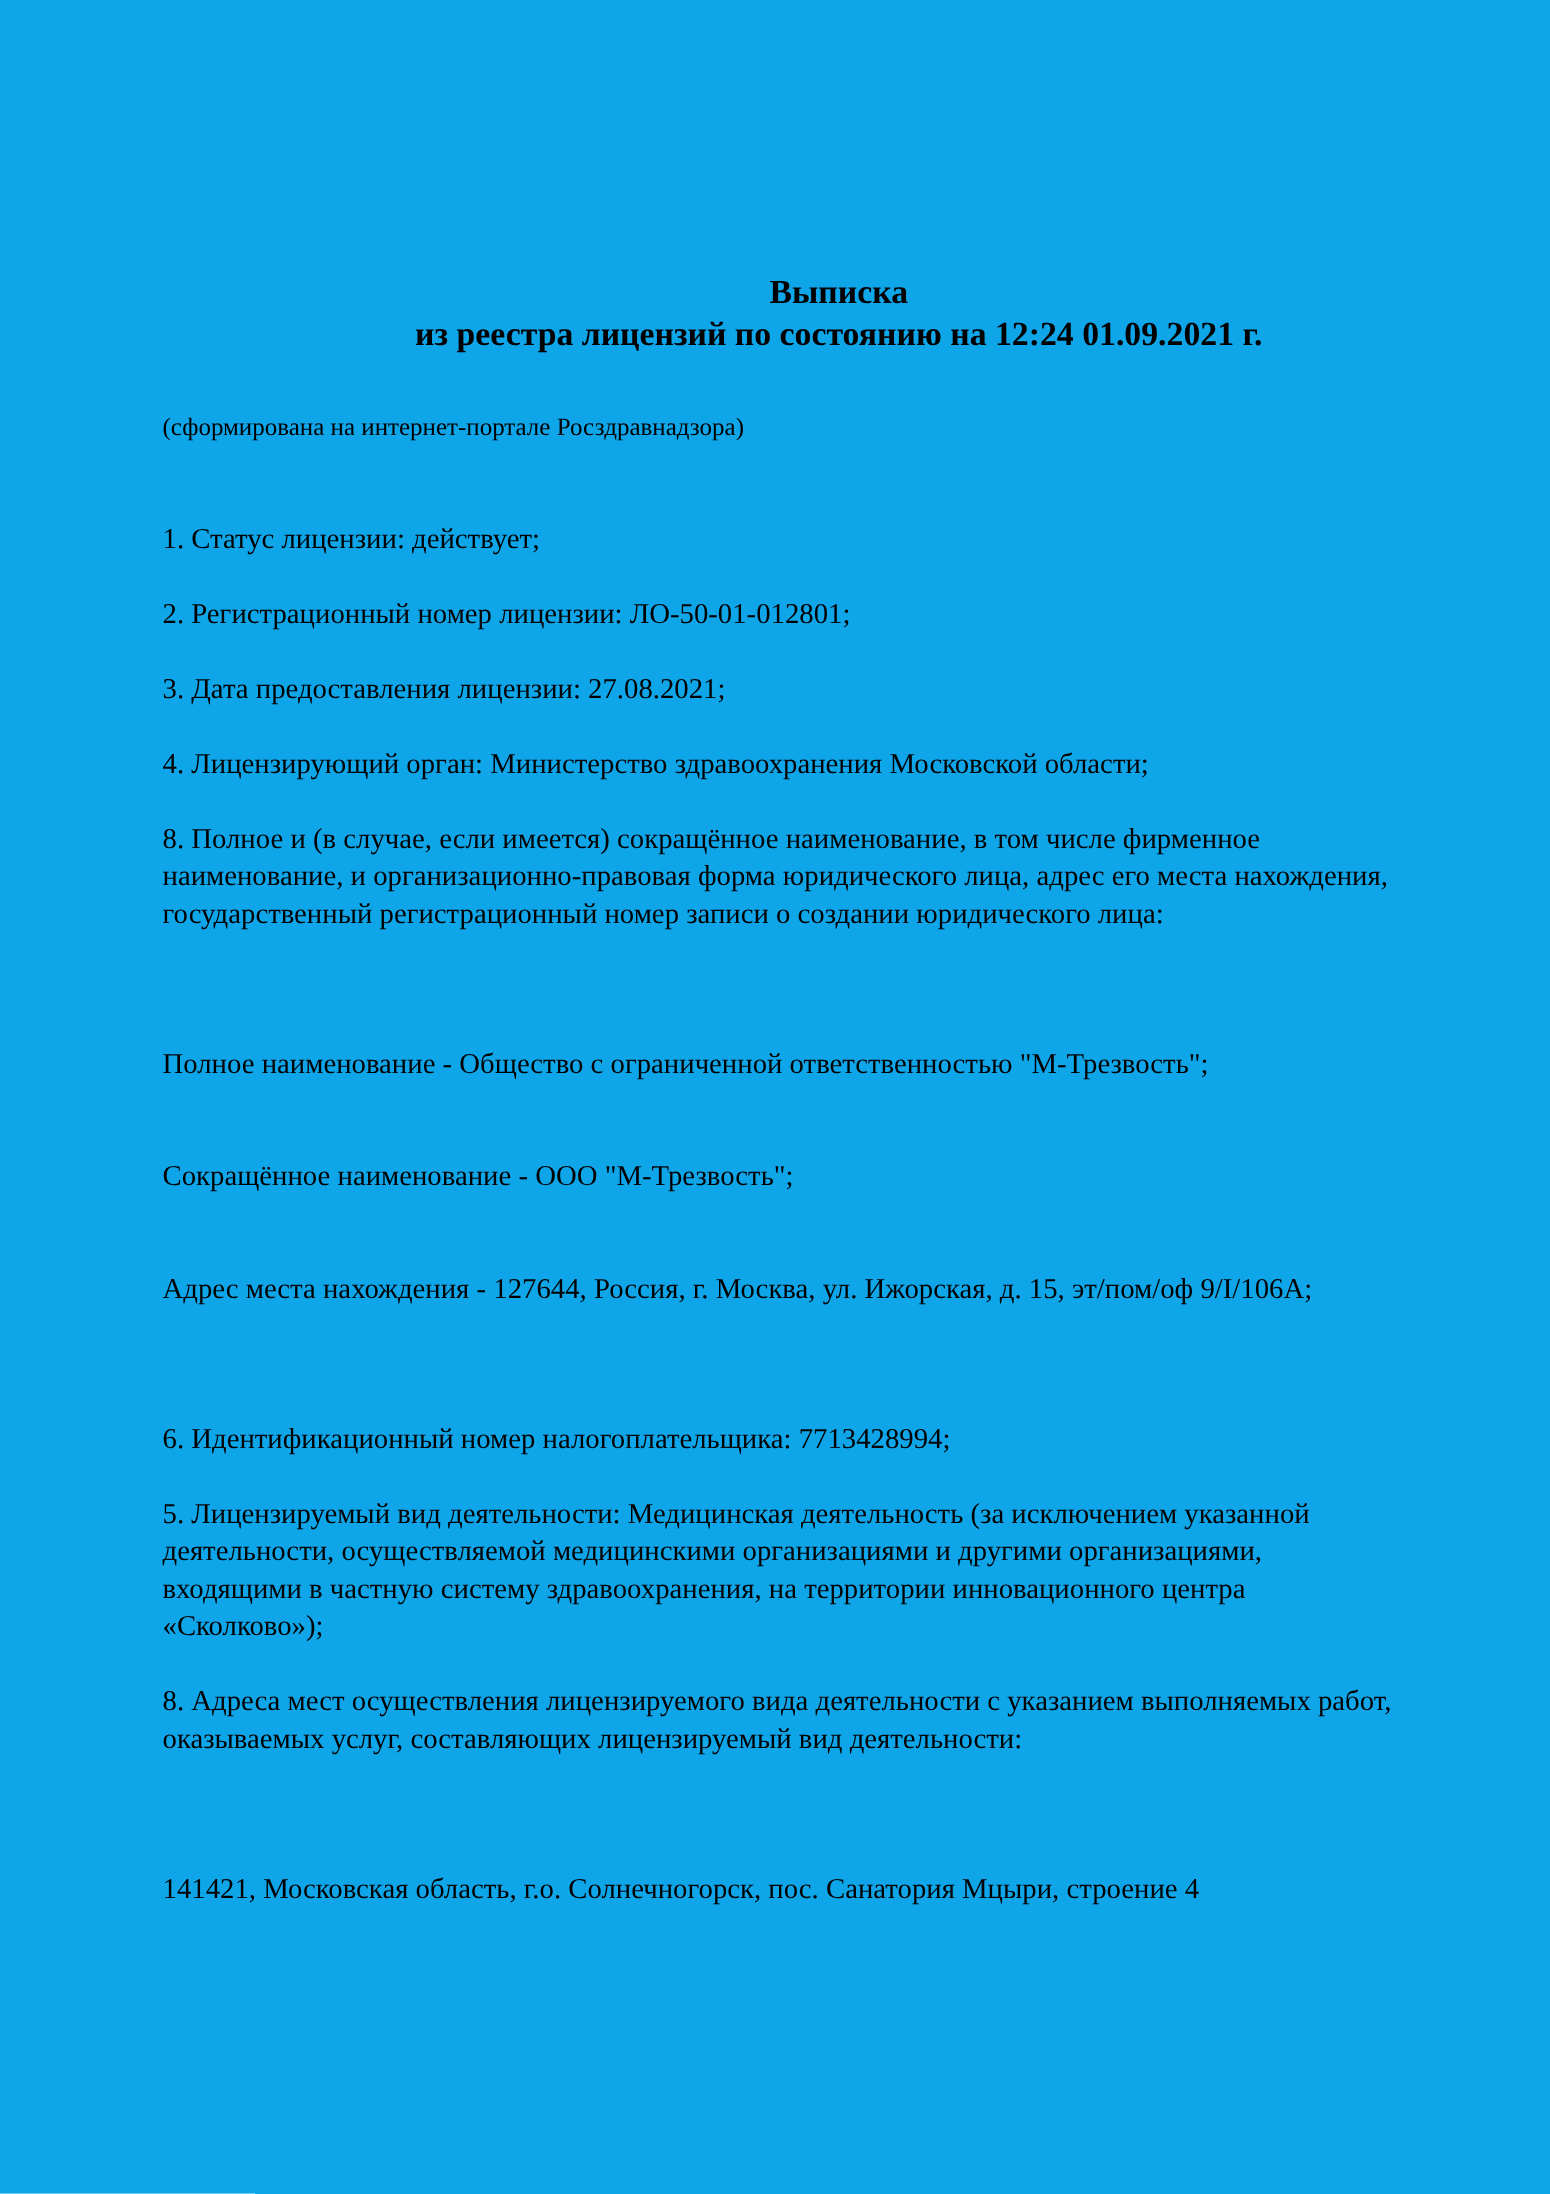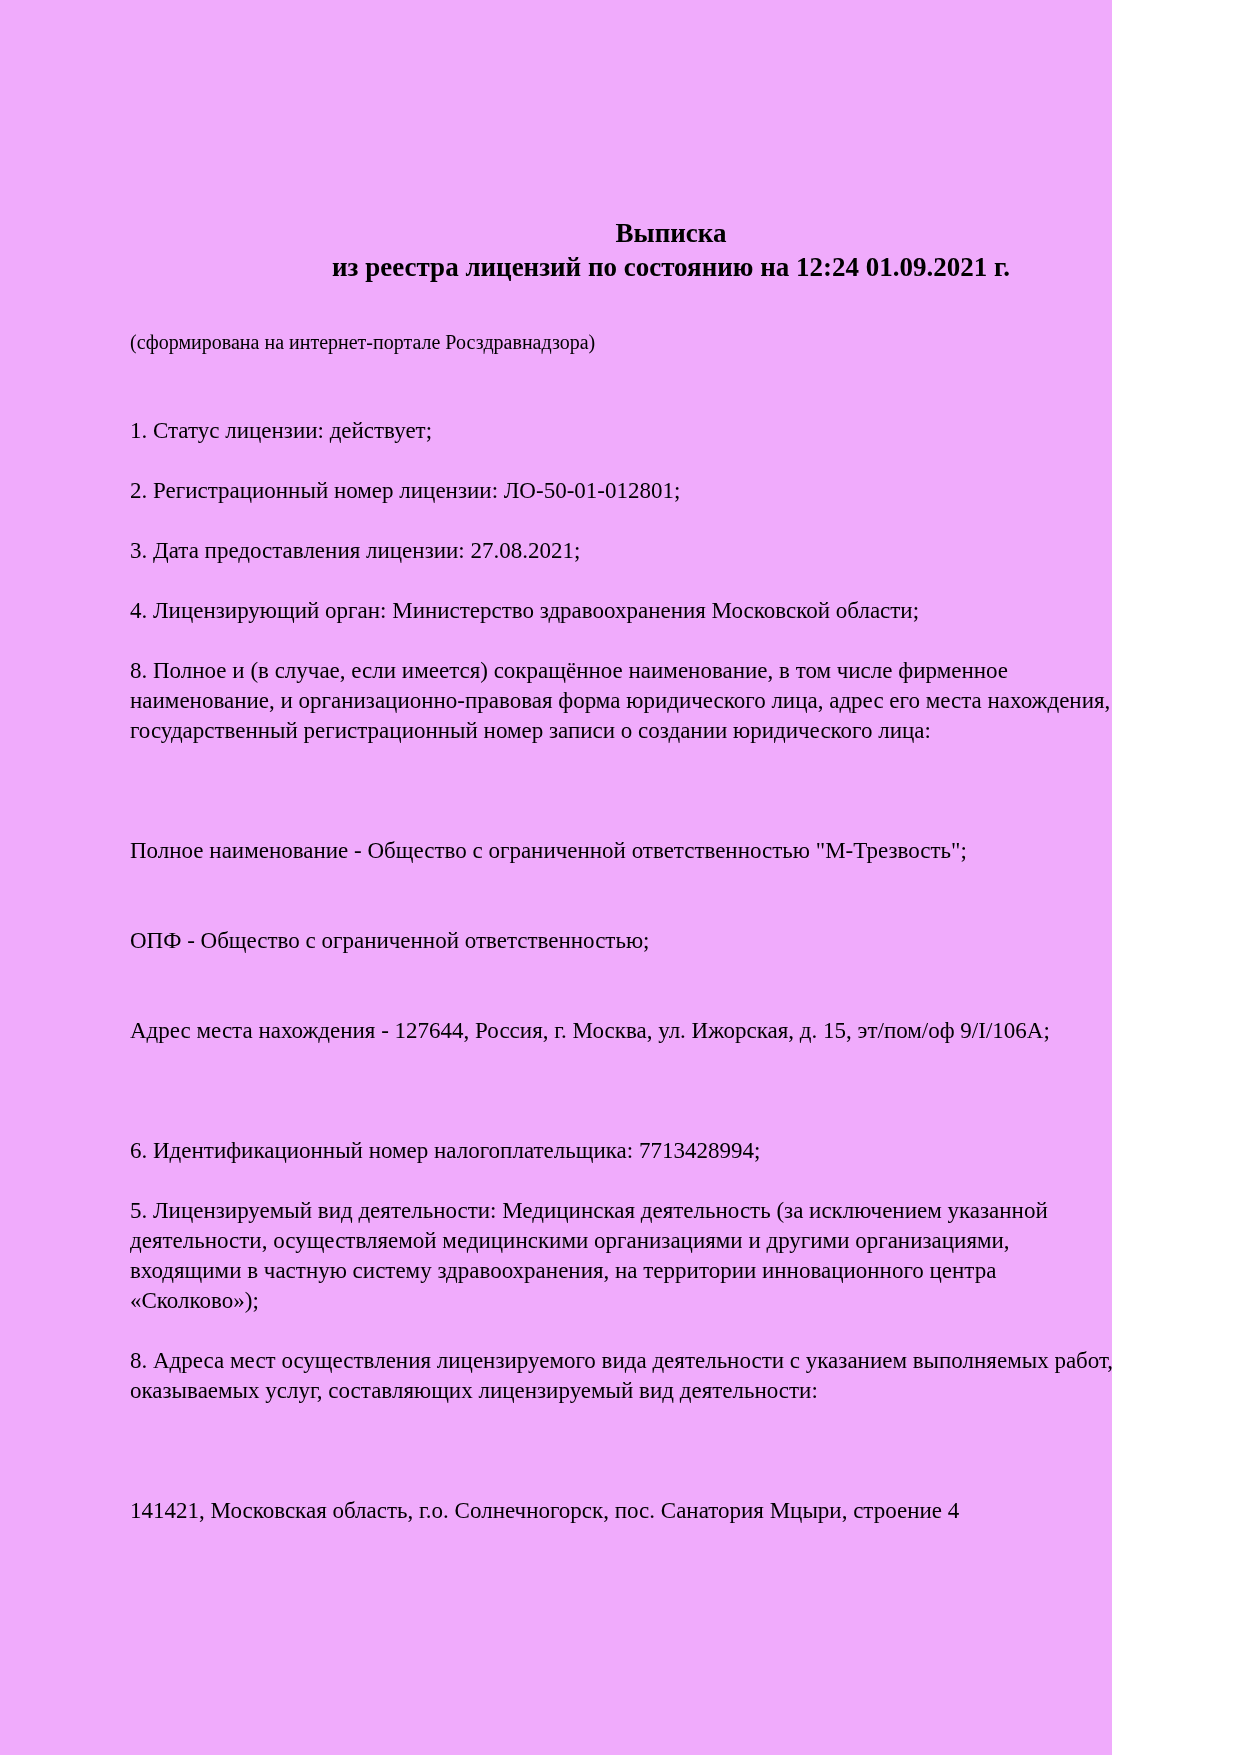--- a/index.html
+++ b/index.html
@@ -1,21 +1,21 @@
 <!DOCTYPE html>
 <html lang="ru"><head>
 <meta charset="utf-8">
 <style>
   * { box-sizing: border-box; }
   html, body { margin: 0; padding: 0; background: #ffffff; }
   .page {
     position: relative;
-    width: 1112px;
+    width: 1240px;
     height: 1755px;
-    background: #f0abfc;
+    background: #0ea5e9;
     color: #000000;
     overflow: hidden;
     font-family: "Liberation Serif", serif;
   }
   .content {
     position: absolute;
     left: 130px;
     top: 0;
     width: 986px;
   }
@@ -58,21 +58,21 @@
 
     <div class="body">
       <div class="para">1. Статус лицензии: действует;</div>
       <div class="para">2. Регистрационный номер лицензии: ЛО-50-01-012801;</div>
       <div class="para">3. Дата предоставления лицензии: 27.08.2021;</div>
       <div class="para">4. Лицензирующий орган: Министерство здравоохранения Московской области;</div>
       <div class="para">8. Полное и (в случае, если имеется) сокращённое наименование, в том числе фирменное наименование, и организационно-правовая форма юридического лица, адрес его места нахождения, государственный регистрационный номер записи о создании юридического лица:</div>
 
       <div class="para">
         <div class="line">Полное наименование - Общество с ограниченной ответственностью "М-Трезвость";</div>
-        <div class="line">ОПФ - Общество с ограниченной ответственностью;</div>
+        <div class="line">Сокращённое наименование - ООО "М-Трезвость";</div>
         <div class="line">Адрес места нахождения - 127644, Россия, г. Москва, ул. Ижорская, д. 15, эт/пом/оф 9/I/106А;</div>
       </div>
 
       <div class="para">6. Идентификационный номер налогоплательщика: 7713428994;</div>
       <div class="para">5. Лицензируемый вид деятельности: Медицинская деятельность (за исключением указанной деятельности, осуществляемой медицинскими организациями и другими организациями, входящими в частную систему здравоохранения, на территории инновационного центра «Сколково»);</div>
       <div class="para">8. Адреса мест осуществления лицензируемого вида деятельности с указанием выполняемых работ, оказываемых услуг, составляющих лицензируемый вид деятельности:</div>
 
       <div class="para">
         <div class="line">141421, Московская область, г.о. Солнечногорск, пос. Санатория Мцыри, строение 4</div>
         

